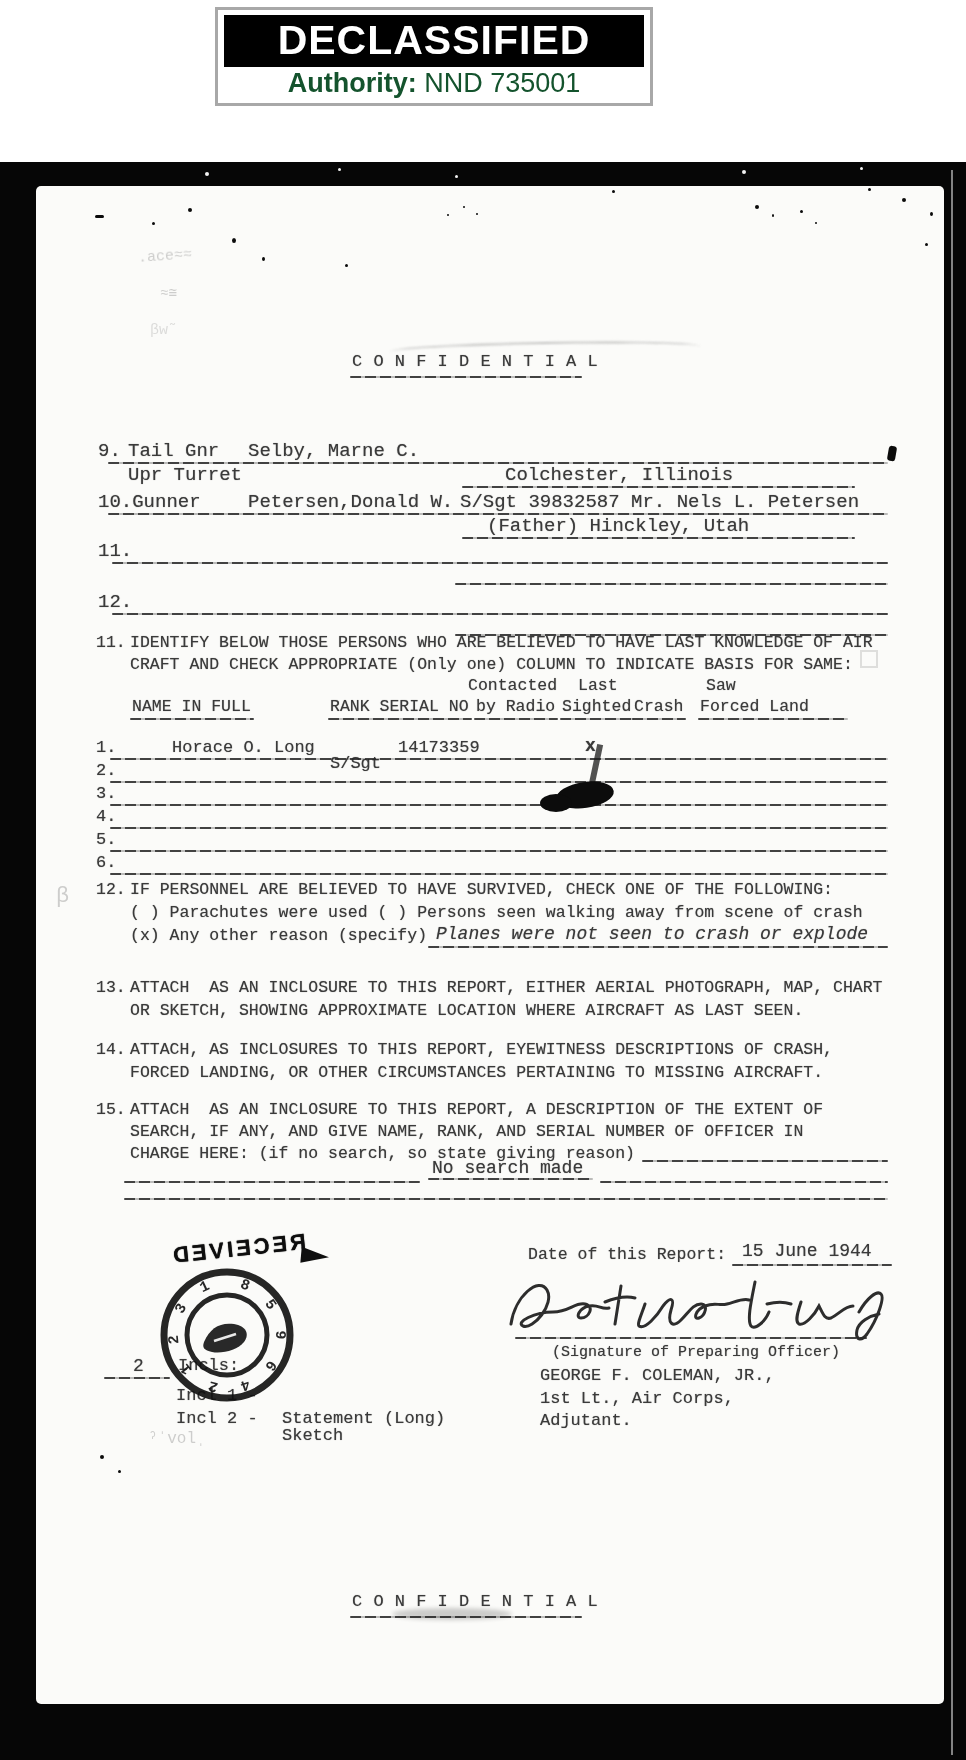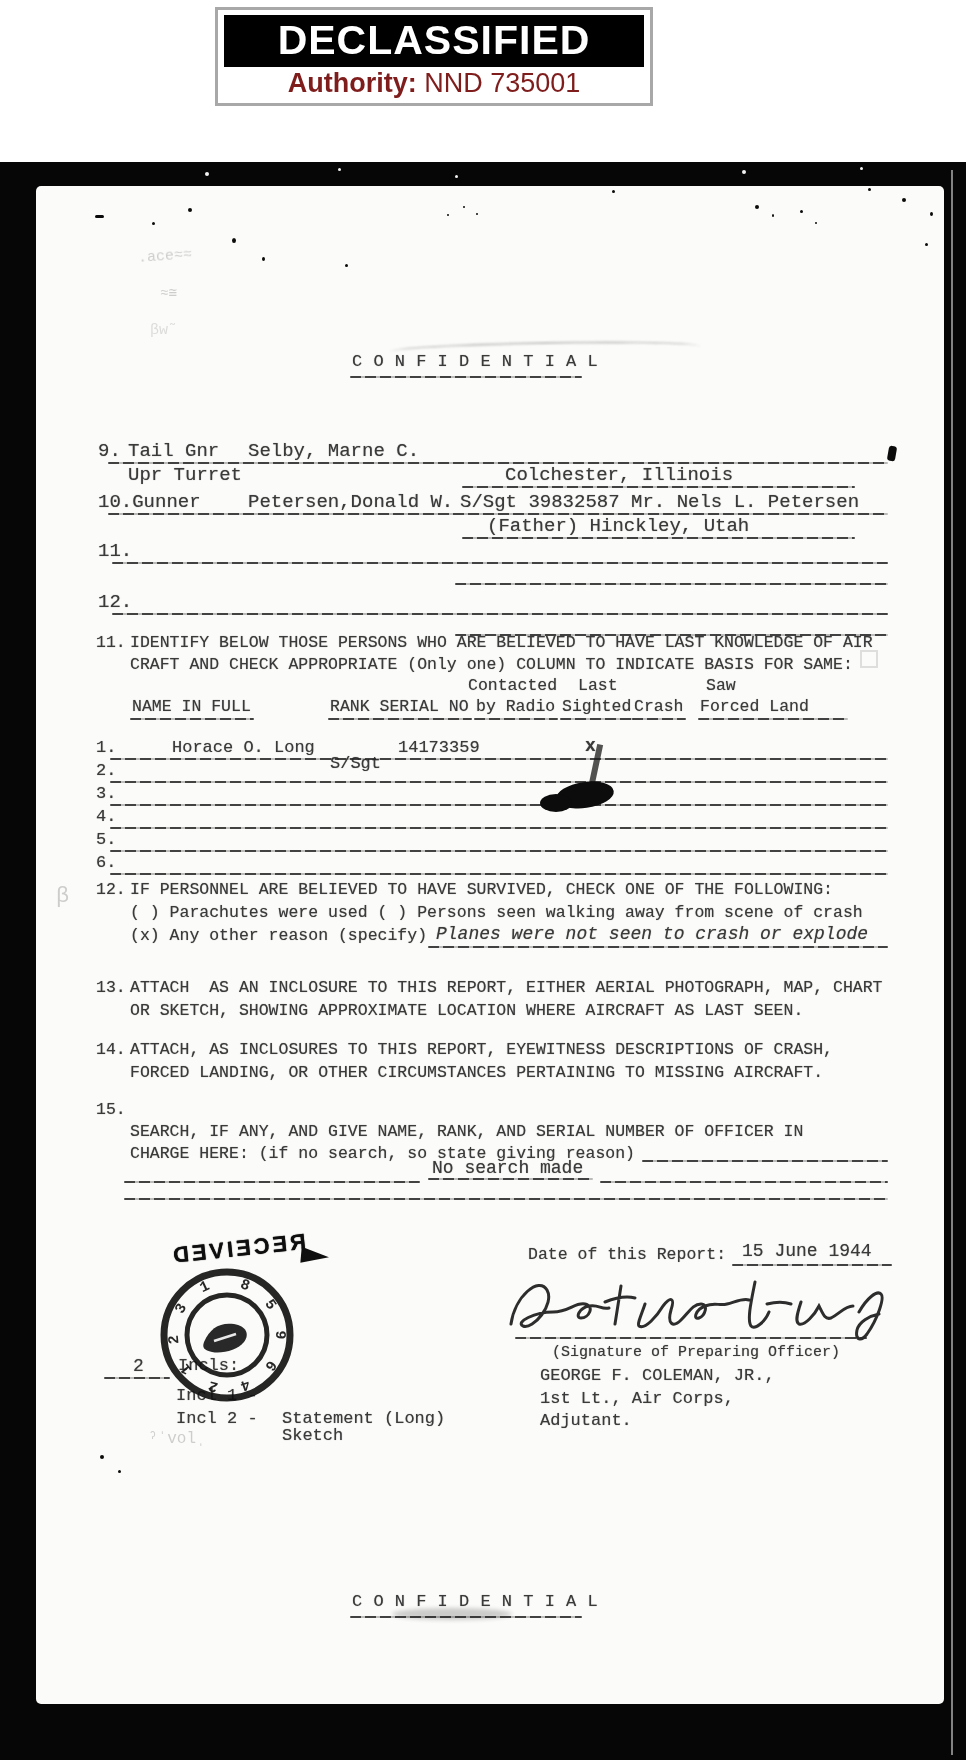--- a/index.html
+++ b/index.html
@@ -4,21 +4,21 @@
 <style>
   html,body{margin:0;padding:0;background:#ffffff;}
   .canvas{position:relative;width:966px;height:1760px;background:#ffffff;overflow:hidden;
           font-family:"Liberation Sans",sans-serif;}
   
   .banner{position:absolute;left:215px;top:7px;width:438px;background:#ffffff;
           border:3px solid #a8a8a8;padding:5px 6px 4px 6px;box-sizing:border-box;}
   .banner-bar{background:#000;color:#fff;text-align:center;font-weight:bold;
               font-size:41px;letter-spacing:1px;line-height:50px;height:52px;
               font-family:"Liberation Sans",sans-serif;}
-  .banner-line{text-align:center;font-size:27px;line-height:32px;color:#7f1d1d;
+  .banner-line{text-align:center;font-size:27px;line-height:32px;color:#14532d;
                font-family:"Liberation Sans",sans-serif;white-space:pre;}
   .banner-line b{font-weight:bold;}
   
   .scan{position:absolute;left:0;top:162px;width:966px;height:1598px;background:#060606;}
   .paper{position:absolute;left:36px;top:186px;width:908px;height:1518px;
          background:#fbfbf9;border-radius:5px;}
   .edge-line{position:absolute;left:951px;top:170px;width:2px;height:1585px;
              background:rgba(255,255,255,.5);}
   
   .t{position:absolute;font-family:"Liberation Mono","DejaVu Sans Mono",monospace;
@@ -169,20 +169,21 @@
 
   <div class="t f16" style="left:96px;top:978px;">13.</div>
   <div class="t f16" style="left:130px;top:978px;">ATTACH  AS AN INCLOSURE TO THIS REPORT, EITHER AERIAL PHOTOGRAPH, MAP, CHART</div>
   <div class="t f16" style="left:130px;top:1001px;">OR SKETCH, SHOWING APPROXIMATE LOCATION WHERE AIRCRAFT AS LAST SEEN.</div>
 
   <div class="t f16" style="left:96px;top:1040px;">14.</div>
   <div class="t f16" style="left:130px;top:1040px;">ATTACH, AS INCLOSURES TO THIS REPORT, EYEWITNESS DESCRIPTIONS OF CRASH,</div>
   <div class="t f16" style="left:130px;top:1063px;">FORCED LANDING, OR OTHER CIRCUMSTANCES PERTAINING TO MISSING AIRCRAFT.</div>
 
   <div class="t f16" style="left:96px;top:1100px;">15.</div>
+  <div class="t f16" style="left:130px;top:1100px;">ATTACH  AS AN INCLOSURE TO THIS REPORT, A DESCRIPTION OF THE EXTENT OF</div>
   <div class="t f16" style="left:130px;top:1122px;">SEARCH, IF ANY, AND GIVE NAME, RANK, AND SERIAL NUMBER OF OFFICER IN</div>
   <div class="t f16" style="left:130px;top:1144px;">CHARGE HERE: (if no search, so state giving reason)</div>
   <div class="rule" style="left:642px;top:1160px;width:246px;"></div>
   <div class="t f18" style="left:432px;top:1158px;">No search made</div>
   <div class="rule" style="left:428px;top:1178px;width:165px;"></div>
   <div class="rule" style="left:124px;top:1181px;width:296px;"></div>
   <div class="rule" style="left:600px;top:1181px;width:288px;"></div>
   <div class="rule" style="left:124px;top:1198px;width:764px;"></div>
 
   <div class="t f16" style="left:528px;top:1245px;">Date of this Report:</div>

